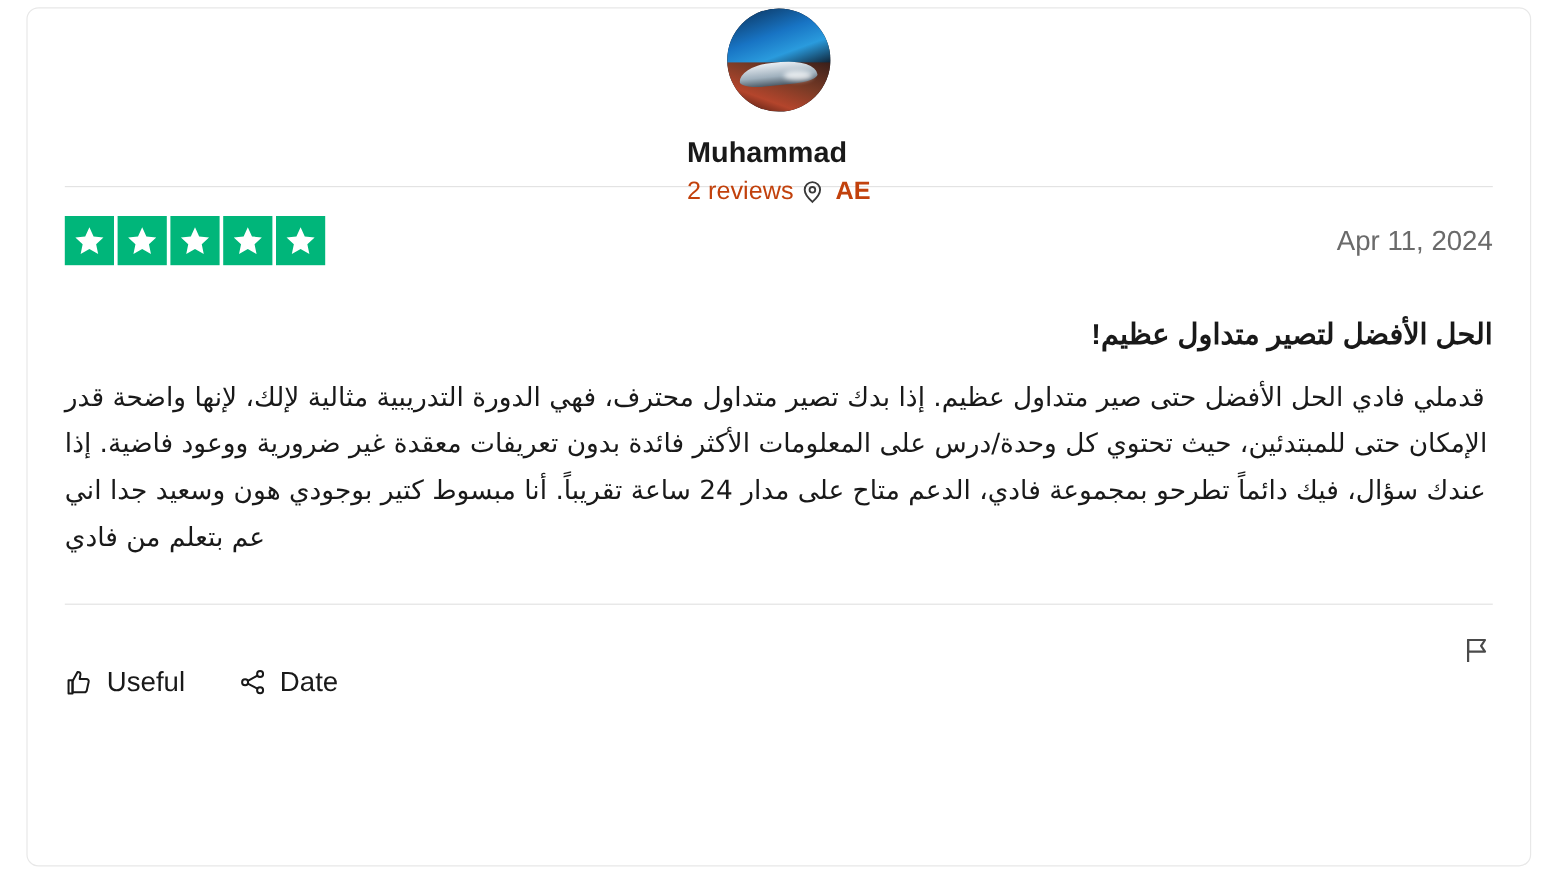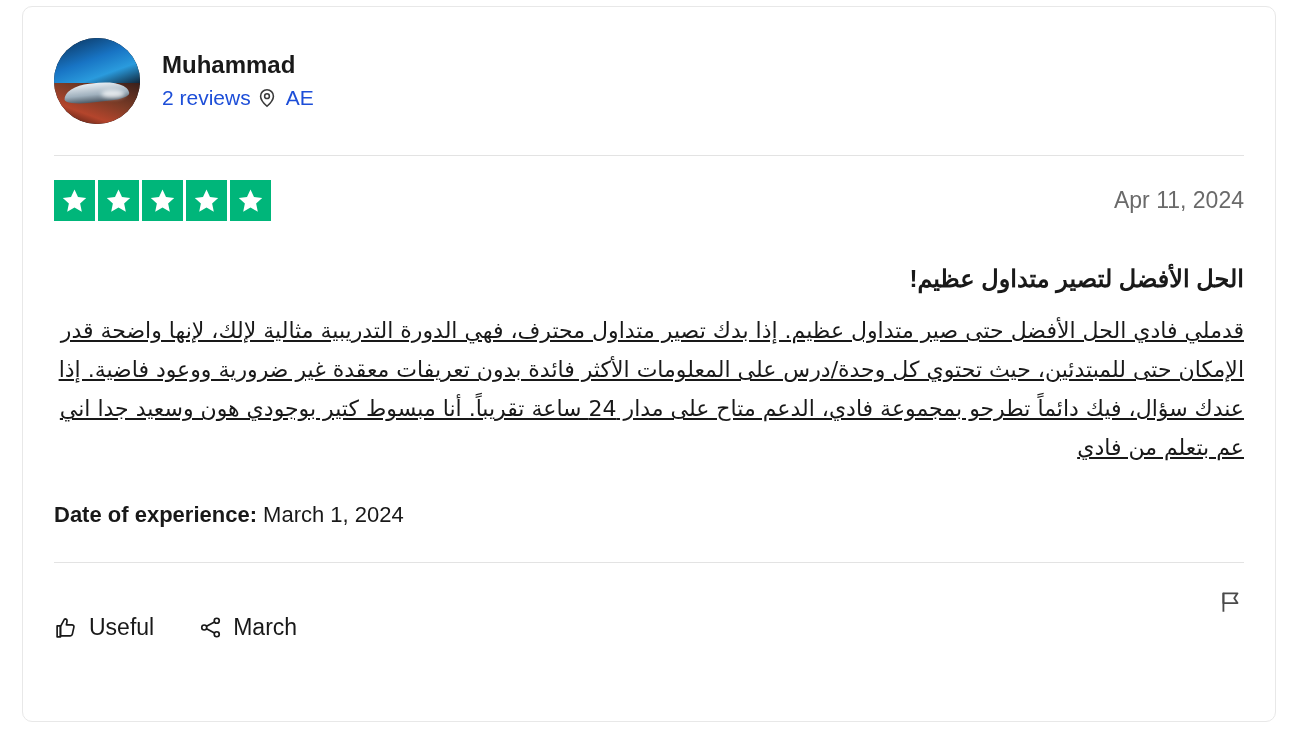--- a/index.html
+++ b/index.html
@@ -27,20 +27,21 @@
     border-radius: 10px;
     box-sizing: border-box;
     padding: 0 31px;
   }
   
   .review-header {
     display: flex;
     align-items: center;
     height: 148px;
     gap: 22px;
+    flex-direction: column;
   }
   .avatar {
     width: 86px;
     height: 86px;
     border-radius: 50%;
     overflow: hidden;
     flex: 0 0 auto;
     background: #11131c;
     position: relative;
   }
@@ -83,26 +84,27 @@
   .user-name {
     font-size: 24px;
     font-weight: bold;
     color: #191919;
     line-height: 1.1;
   }
   .user-meta {
     display: flex;
     gap: 5px;
     font-size: 21px;
-    color: #1d4ed8;
+    color: #c2410c;
   }
   .meta-loc {
     display: flex;
     align-items: center;
     gap: 8px;
+    font-weight: bold;
   }
   .pin-icon svg { display: block; }
   
   .divider {
     height: 1px;
     background: #e3e3e3;
     width: 100%;
   }
   
   .rating-row {
@@ -132,27 +134,26 @@
   .review-title {
     direction: rtl;
     text-align: right;
     font-size: 24px;
     font-weight: bold;
     color: #191919;
     margin: 21px 0 18px 0;
   }
   .review-text {
     direction: rtl;
-    text-align: right;
+    text-align: left;
     font-size: 22px;
     line-height: 1.78;
     color: #191919;
     margin: 0 0 34px 0;
     font-family: "DejaVu Sans", sans-serif;
-    text-decoration: underline;
   }
   .experience-line {
     font-size: 22px;
     color: #191919;
     margin-bottom: 34px;
   }
   .experience-line .label {
     font-weight: bold;
   }
   
@@ -244,24 +245,20 @@
             </svg>
         </span>
       </div>
       <div class="review-date">Apr 11, 2024</div>
     </div>
 
     <h2 class="review-title">الحل الأفضل لتصير متداول عظيم!</h2>
 
     <p class="review-text">قدملي فادي الحل الأفضل حتى صير متداول عظيم. إذا بدك تصير متداول محترف، فهي الدورة التدريبية مثالية لإلك، لإنها واضحة قدر الإمكان حتى للمبتدئين، حيث تحتوي كل وحدة/درس على المعلومات الأكثر فائدة بدون تعريفات معقدة غير ضرورية ووعود فاضية. إذا عندك سؤال، فيك دائماً تطرحو بمجموعة فادي، الدعم متاح على مدار 24 ساعة تقريباً. أنا مبسوط كتير بوجودي هون وسعيد جدا اني عم بتعلم من فادي</p>
 
-    <div class="experience-line">
-      <span class="label">Date of experience:</span>
-      <span>March 1, 2024</span>
-    </div>
 
     <div class="footer-divider"></div>
 
     <div class="review-footer">
       <div class="action-btn">
         <span>
           <svg width="25" height="25" viewBox="0 0 24 24" fill="none" stroke="#191919" stroke-width="1.6" stroke-linejoin="round">
             <path d="M3 10.5h3.2V21H3z"></path>
             <path d="M6.2 11.2l4-7.4c1.6-.2 2.5.7 2.3 2.2l-.6 3.4h5.3c1.3 0 2.2 1 1.9 2.3l-1.5 6.7c-.2 1-1 1.6-2 1.6H6.2z"></path>
           </svg>
@@ -270,21 +267,21 @@
       </div>
       <div class="action-btn">
         <span>
           <svg width="25" height="25" viewBox="0 0 24 24" fill="none" stroke="#191919" stroke-width="1.6">
             <circle cx="18" cy="5.5" r="2.4"></circle>
             <circle cx="6" cy="12" r="2.4"></circle>
             <circle cx="18" cy="18.5" r="2.4"></circle>
             <path d="M8.2 10.9l7.6-4.1M8.2 13.1l7.6 4.1"></path>
           </svg>
         </span>
-        <span>March</span>
+        <span>Date</span>
       </div>
       <div class="flag-btn">
         <span>
           <svg width="26" height="26" viewBox="0 0 24 24" fill="none" stroke="#4a4a4a" stroke-width="1.7" stroke-linejoin="round">
             <path d="M5 21V3.5"></path>
             <path d="M5 4h13l-3 4.5 3 4.5H5z"></path>
           </svg>
         </span>
       </div>
     </div>

